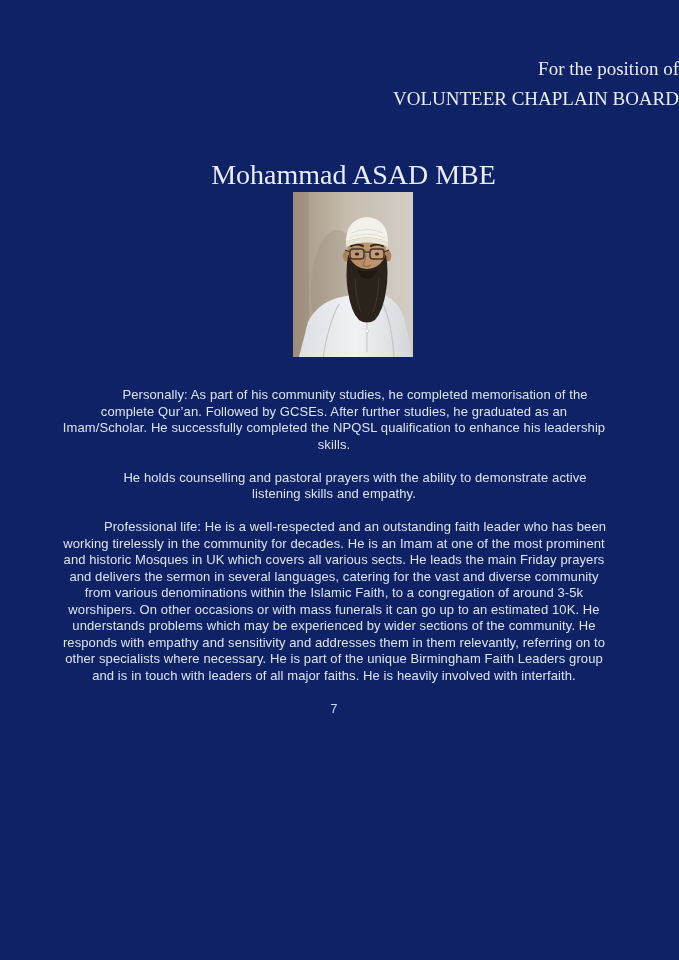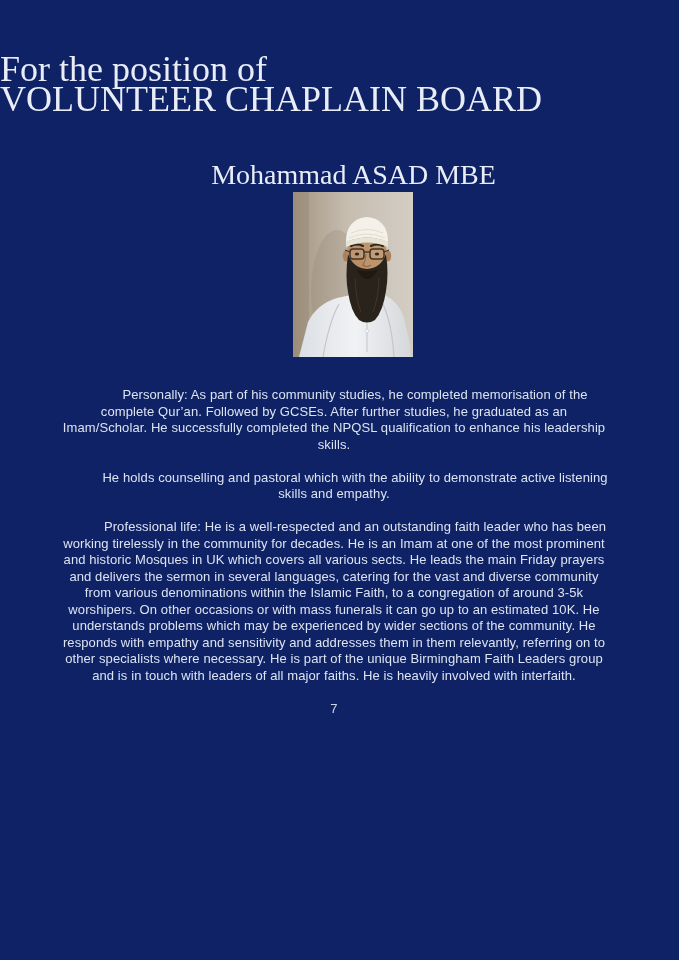--- a/index.html
+++ b/index.html
@@ -8,23 +8,23 @@
     width: 679px;
     height: 960px;
     background: #0e2265;
     font-family: "Liberation Sans", sans-serif;
     color: #dce3f1;
     overflow: hidden;
     margin: 0 auto;
   }
   .heading {
     margin-top: 54px;
-    text-align: left;
+    text-align: right;
     font-family: "Liberation Serif", serif;
-    font-size: 36px;
+    font-size: 19px;
     line-height: 30px;
     color: #e9edf8;
     font-weight: 400;
   }
   .candidate-name {
     margin-top: 46px;
     text-align: center;
     font-family: "Liberation Serif", serif;
     font-size: 28px;
     line-height: 30px;
@@ -126,18 +126,18 @@
       <path d="M73,62 Q72,70 70,73 Q74,76 78,73" stroke="#8a6243" stroke-width="1.1" fill="none" opacity="0.85"></path>
 
       <path d="M53,50 Q53,27 74,25 Q95,27 95,50 Q74,41 53,50 Z" fill="#f3f1e9"></path>
       <path d="M53,50 Q74,41 95,50 L95,55 Q74,46 53,55 Z" fill="#e7e4d7"></path>
       <path d="M58,41 Q74,34 90,41 M56,46 Q74,38 92,46" stroke="#d8d4c4" stroke-width="0.8" fill="none" opacity="0.9"></path>
     </svg>
   </div>
 
   <div class="body-text">
     <p>Personally: As part of his community studies, he completed memorisation of the complete Qur’an. Followed by GCSEs. After further studies, he graduated as an Imam/Scholar. He successfully completed the NPQSL qualification to enhance his leadership skills.</p>
-    <p>He holds counselling and pastoral which with the ability to demonstrate active listening skills and empathy.</p>
+    <p>He holds counselling and pastoral prayers with the ability to demonstrate active listening skills and empathy.</p>
     <p>Professional life: He is a well-respected and an outstanding faith leader who has been working tirelessly in the community for decades. He is an Imam at one of the most prominent and historic Mosques in UK which covers all various sects. He leads the main Friday prayers and delivers the sermon in several languages, catering for the vast and diverse community from various denominations within the Islamic Faith, to a congregation of around 3-5k worshipers. On other occasions or with mass funerals it can go up to an estimated 10K. He understands problems which may be experienced by wider sections of the community. He responds with empathy and sensitivity and addresses them in them relevantly, referring on to other specialists where necessary. He is part of the unique Birmingham Faith Leaders group and is in touch with leaders of all major faiths. He is heavily involved with interfaith.</p>
     <div class="page-number">7</div>
   </div>
 
 </div>
 
 </body></html>

